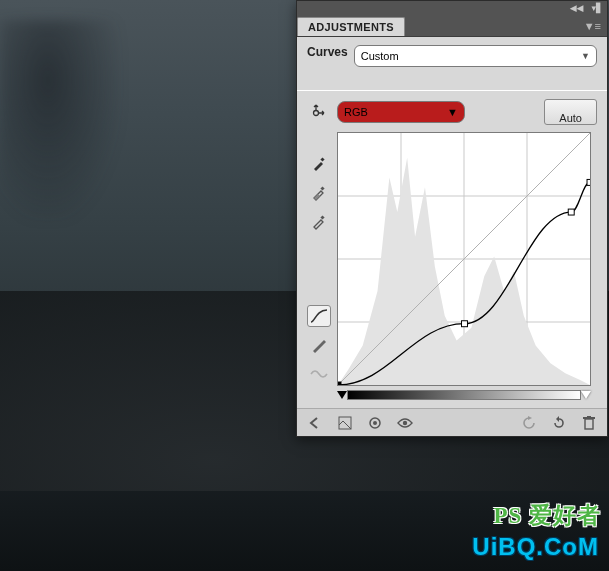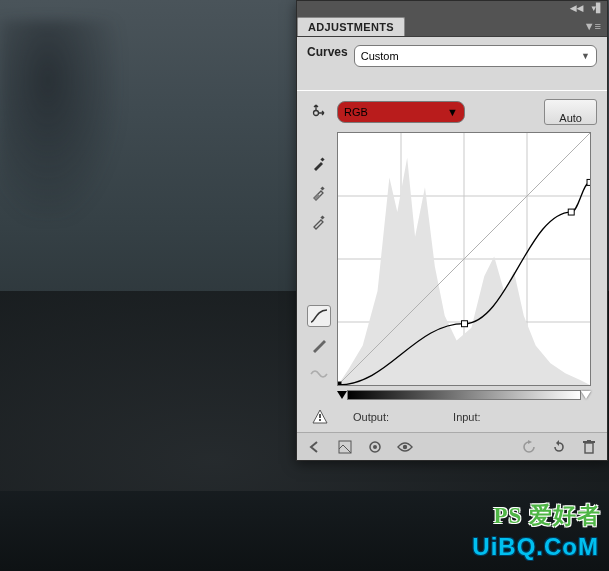--- a/index.html
+++ b/index.html
@@ -152,31 +152,20 @@
         </div>
 
         <div class="slider-row">
           <div class="tri black"></div>
           <div class="gradient-h"></div>
           <div class="tri white"></div>
         </div>
       </div>
     </div>
 
-    <div class="io-row">
-      <div class="warn">
-        <svg width="16" height="16" viewBox="0 0 16 16">
-            <path d="M8 1 L15 14 H1 Z" fill="#fff" stroke="#555"></path>
-            <rect x="7" y="5" width="2" height="4" fill="#555"></rect>
-            <rect x="7" y="10" width="2" height="2" fill="#555"></rect>
-          </svg>
-      </div>
-      <span class="lbl">Output:</span>
-      <span class="lbl" style="margin-left:40px">Input:</span>
-    </div>
 
   </div>
 
   <div class="bottom-toolbar">
     <div class="bt-icon">
         <svg width="14" height="14" viewBox="0 0 14 14">
           <path d="M9 2 L3 7 L9 12" fill="none" stroke="#555" stroke-width="2"></path>
         </svg>
       </div>
     <div class="bt-icon">

